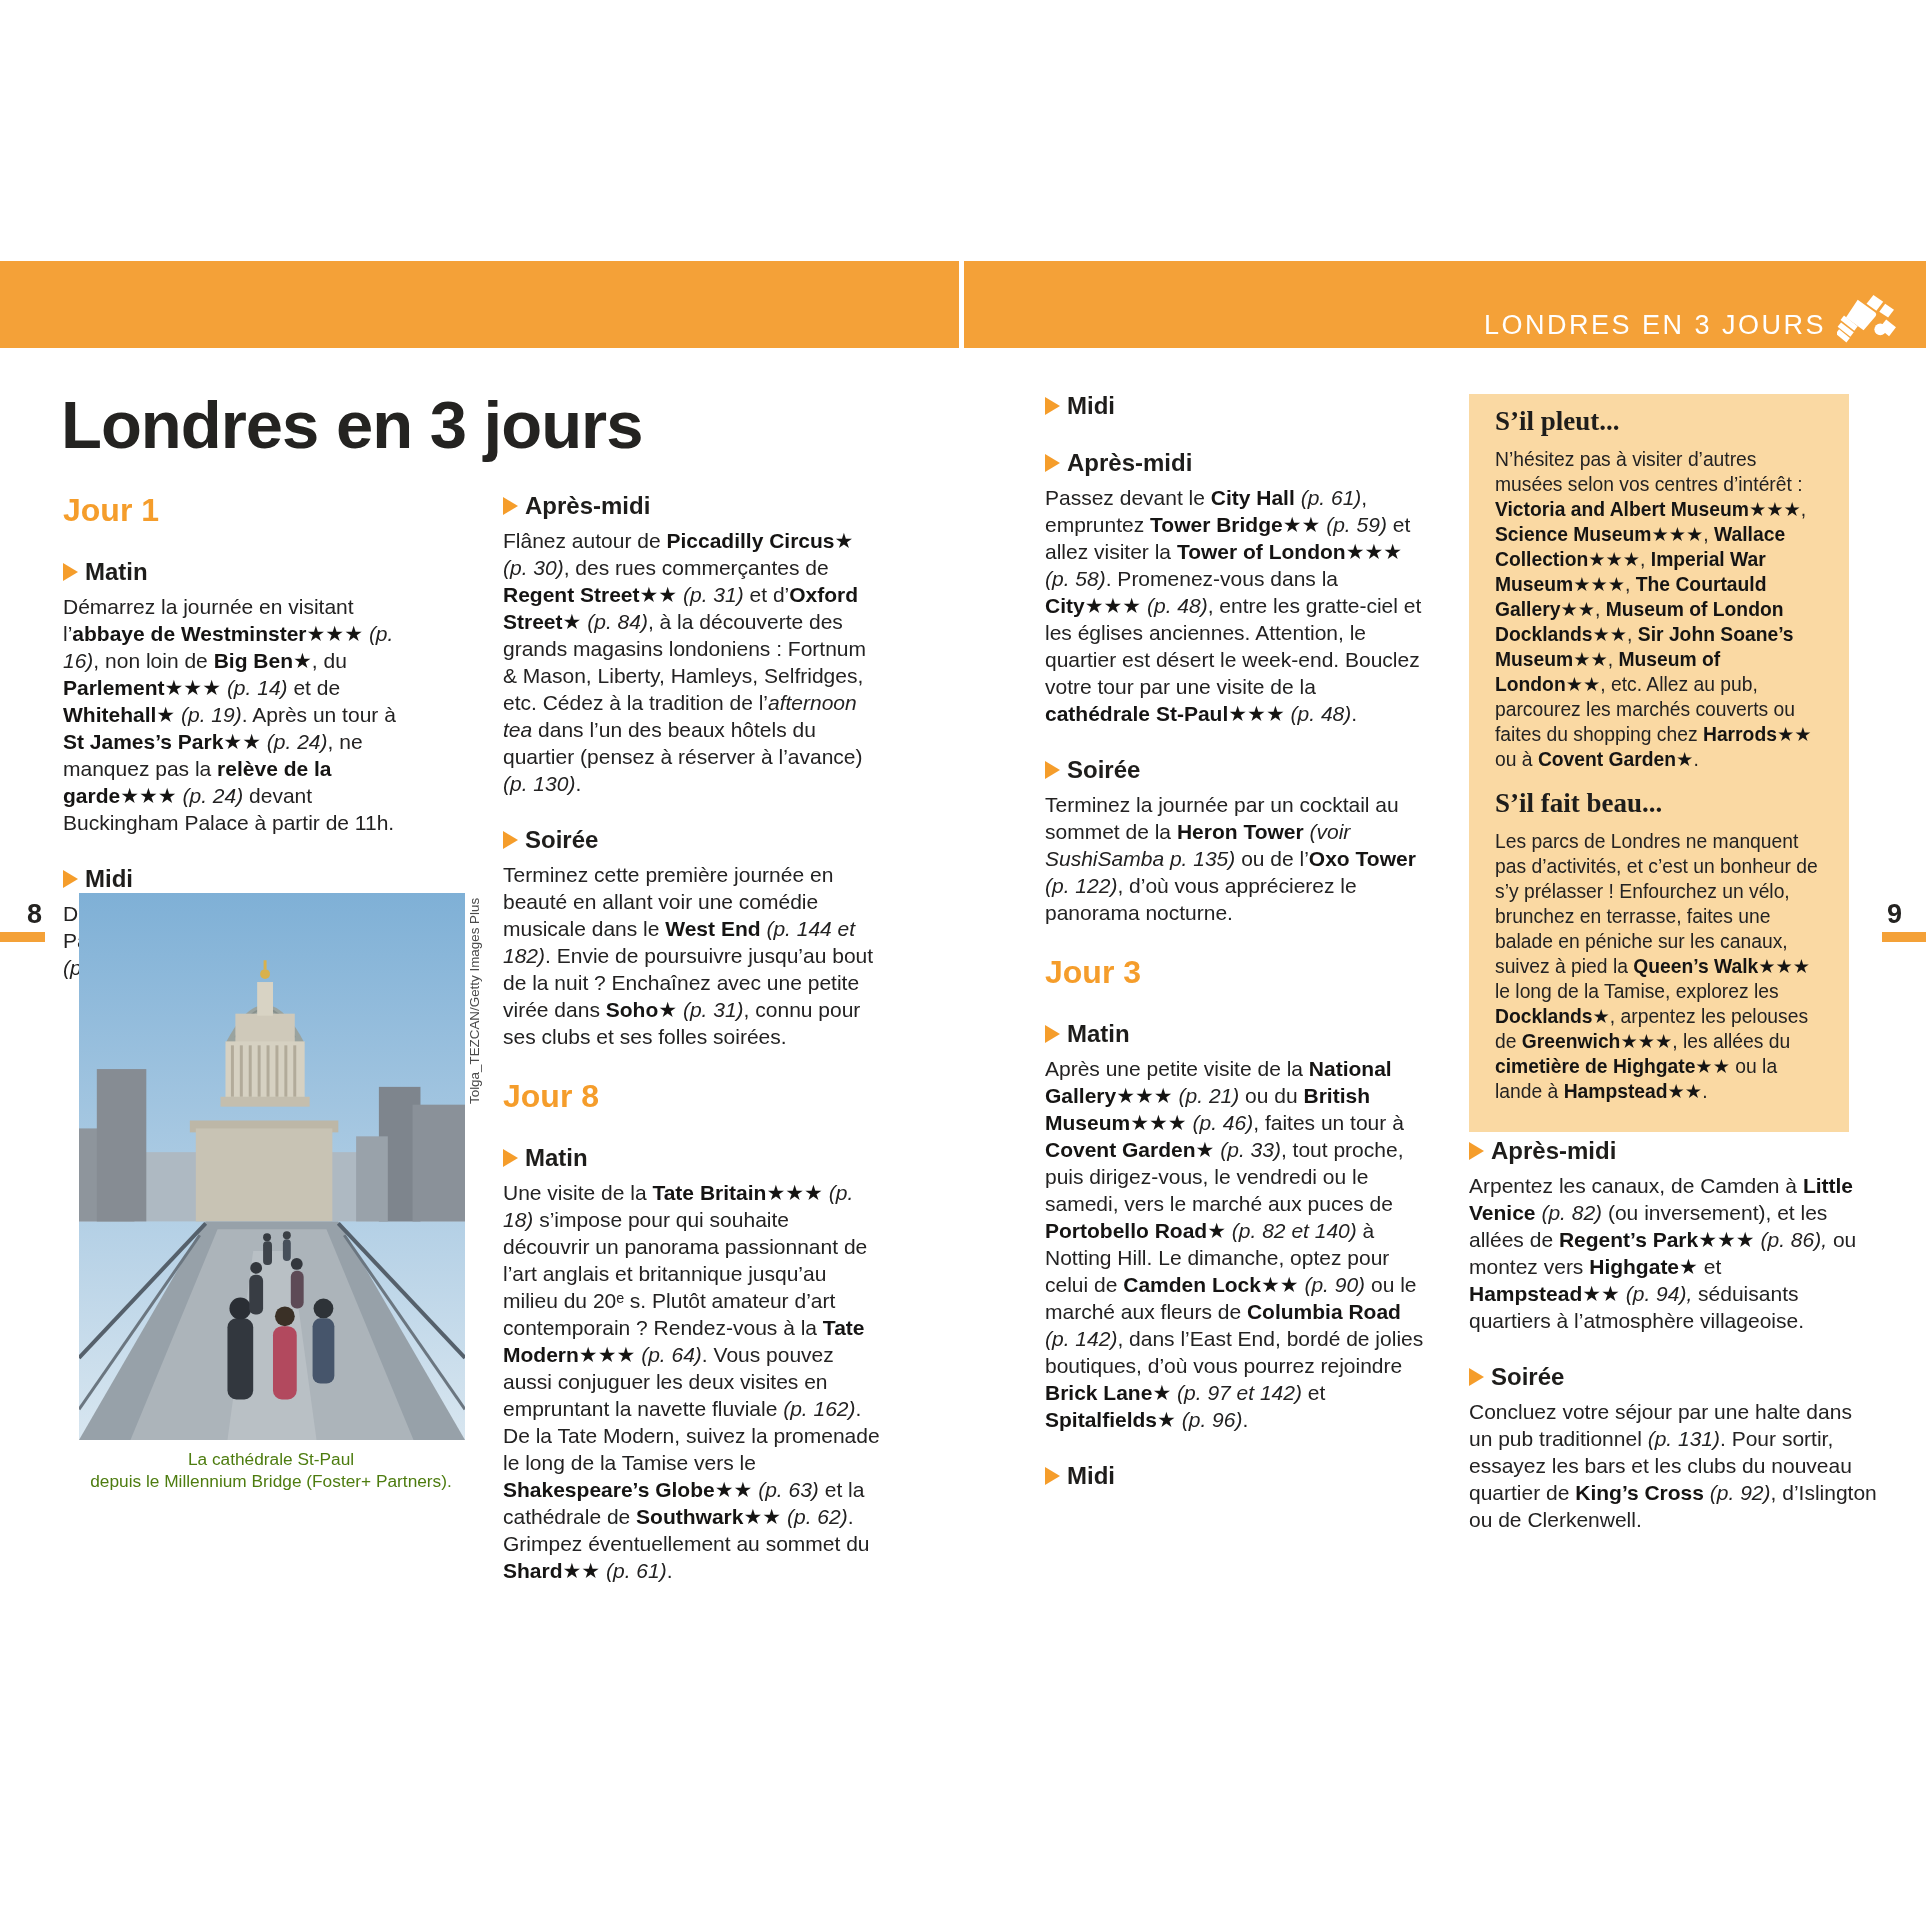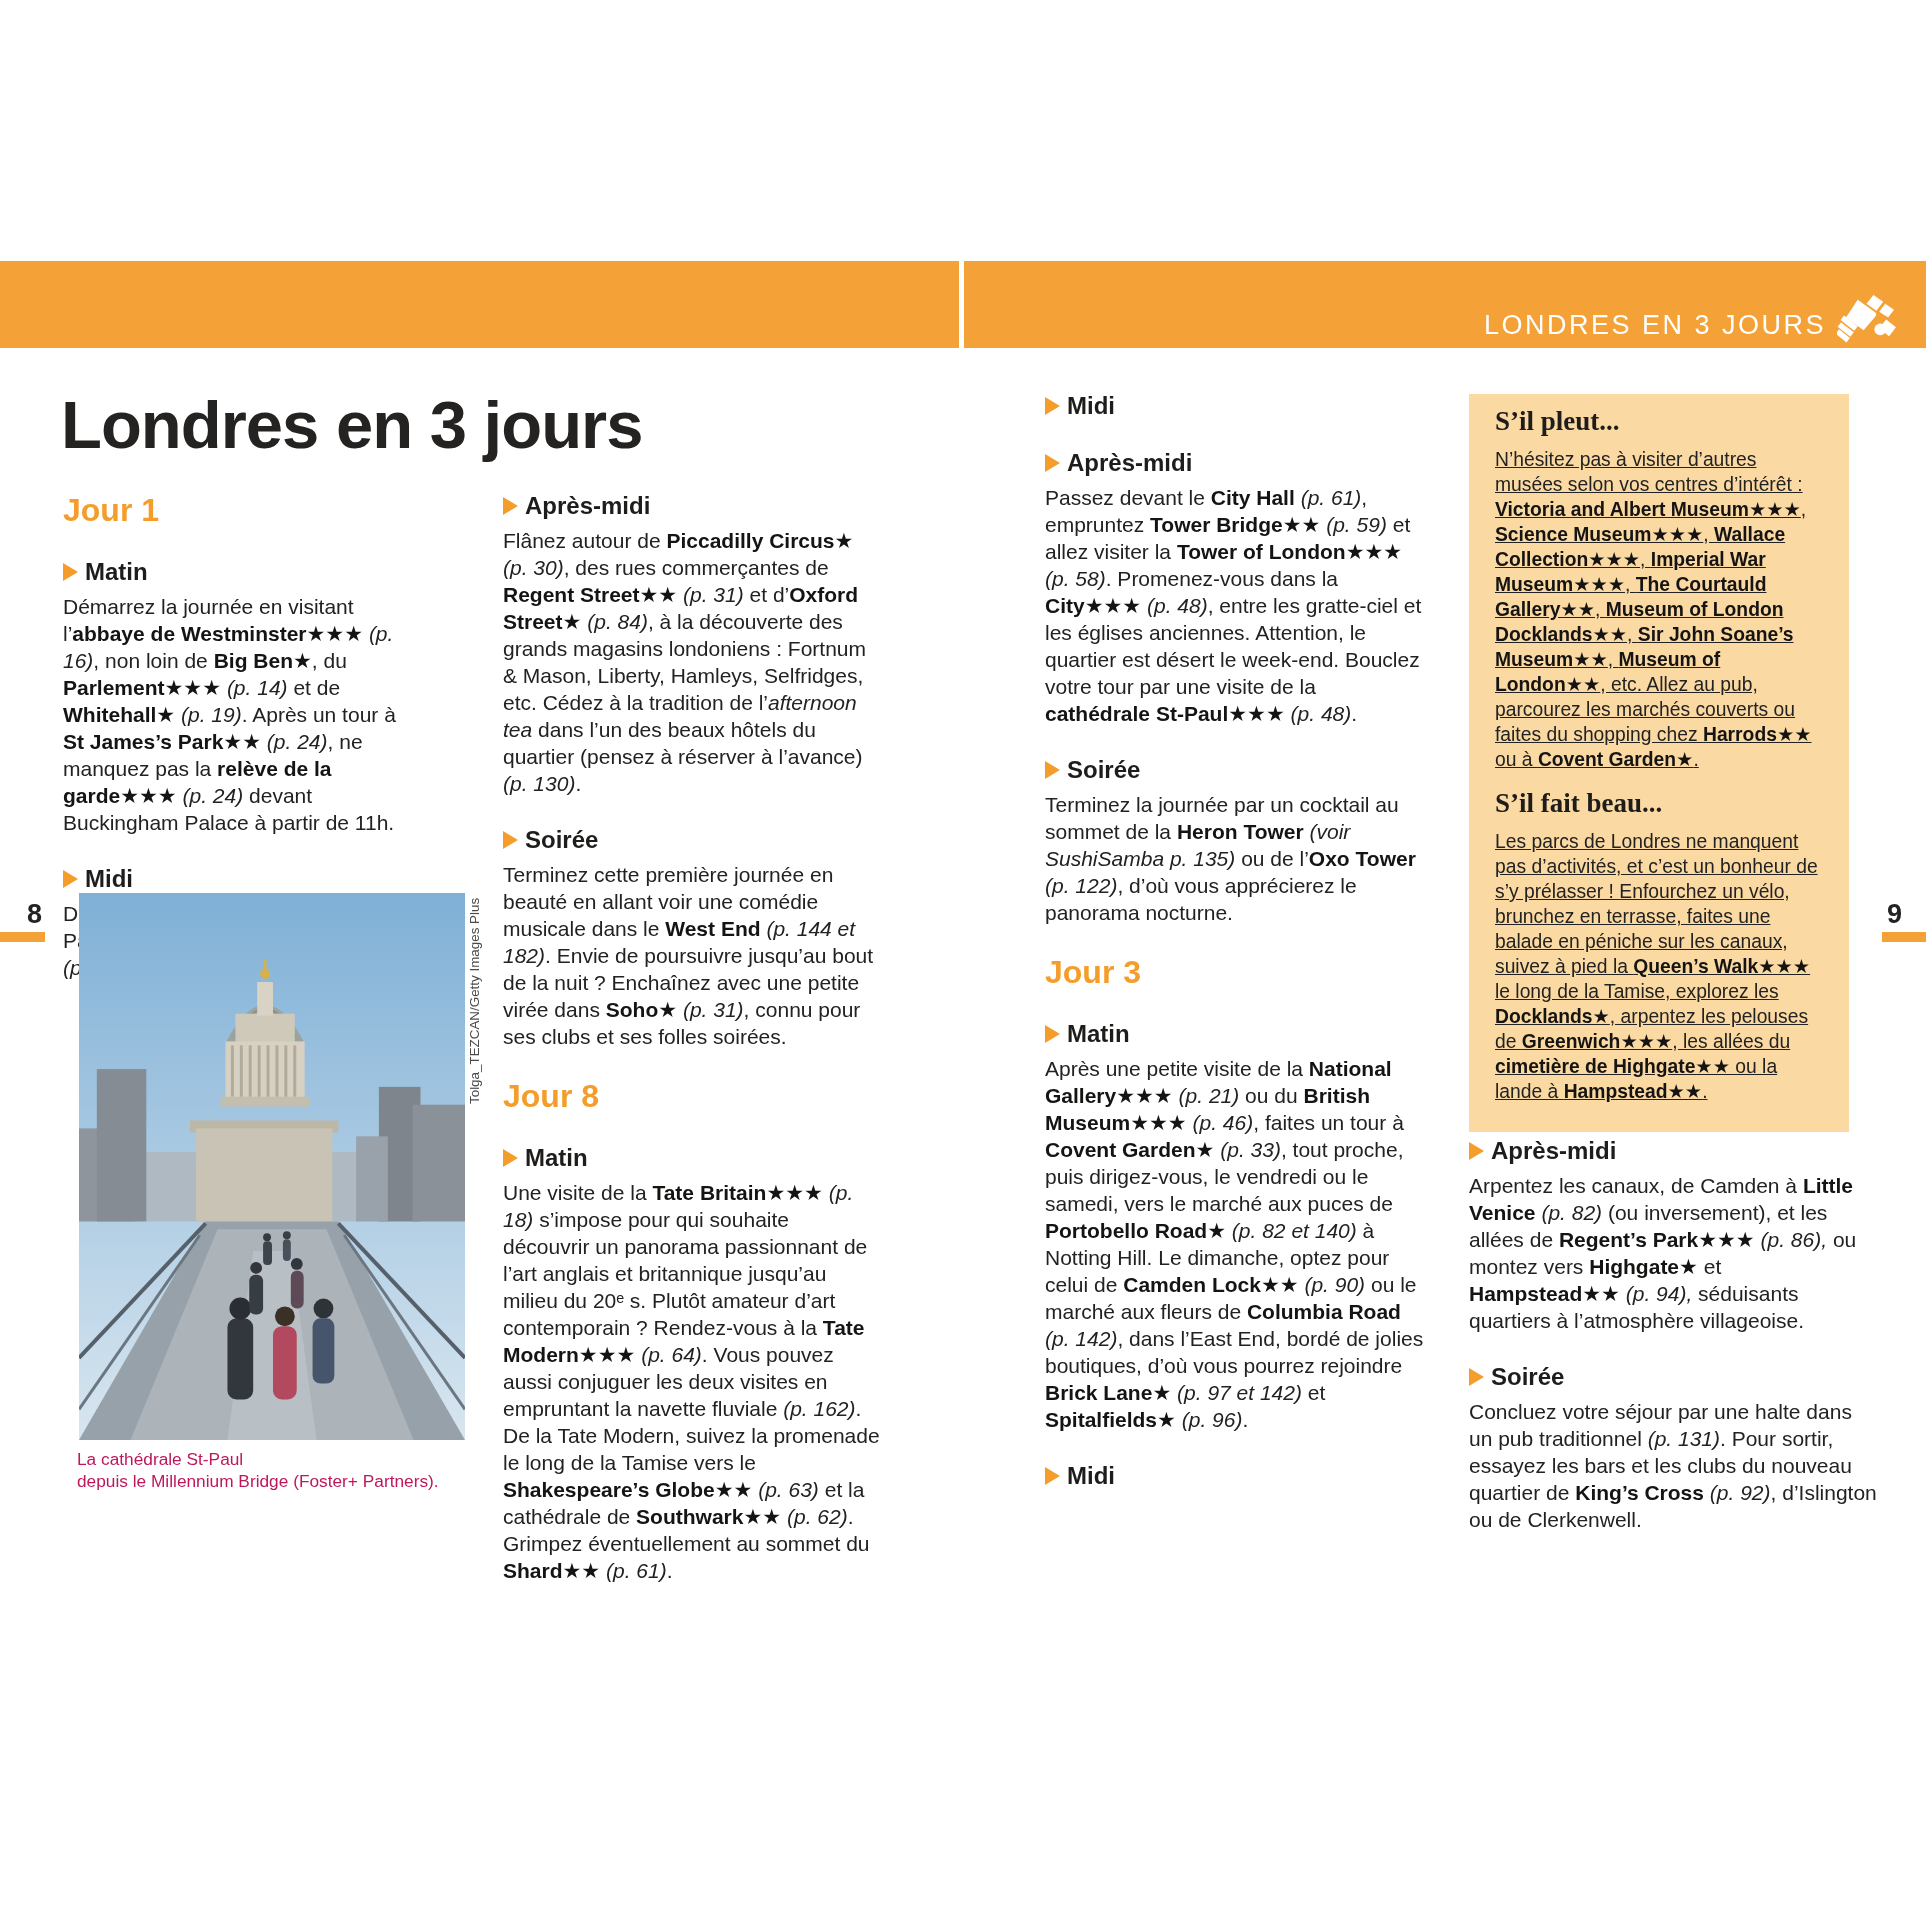--- a/index.html
+++ b/index.html
@@ -21,24 +21,24 @@
   .day-heading{color:#F59D2B;font-size:32px;font-weight:bold;margin:28px 0 12px;}
   .col .day-heading:first-child{margin-top:0;}
   .time-heading{font-size:24px;font-weight:bold;margin:29px 0 7px;color:#1e1d1b;}
   .col .time-heading:first-child{margin-top:0;}
   .tri{display:inline-block;width:0;height:0;border-left:15px solid #F59D2B;border-top:9px solid transparent;border-bottom:9px solid transparent;margin-right:7px;transform:translateY(1px);}
   .para{font-size:21px;line-height:27px;margin:0 0 9px;}
   .para b{color:#151413;}
   .info-box{position:absolute;left:1469px;top:394px;width:380px;background:#FAD9A3;box-sizing:border-box;padding:12px 24px 22px 26px;}
   .box-heading{font-family:"Liberation Serif","DejaVu Serif",serif;font-size:27px;font-weight:bold;margin:16px 0 10px;color:#1e1d1b;}
   .info-box .box-heading:first-child{margin-top:0;}
-  .info-box .para{font-size:19.3px;line-height:25px;margin-bottom:6px;text-decoration:underline;}
+  .info-box .para{font-size:19.3px;line-height:25px;margin-bottom:6px;}
   .photo{position:absolute;left:79px;top:893px;width:386px;height:547px;margin:0;}
   .credit{position:absolute;left:467px;top:894px;height:210px;writing-mode:vertical-rl;transform:rotate(180deg);font-size:13.4px;color:#4a4a4a;white-space:nowrap;}
-  .caption{position:absolute;left:77px;top:1448px;width:388px;text-align:left;font-size:17.3px;line-height:22px;color:#be185d;}
+  .caption{position:absolute;left:77px;top:1448px;width:388px;text-align:center;font-size:17.3px;line-height:22px;color:#4d7c0f;}
   .pageno{position:absolute;top:899px;font-size:27px;font-weight:bold;color:#242321;}
   #pageno-left{left:0;width:42px;text-align:right;}
   #pageno-right{left:1887px;width:42px;text-align:left;}
   .pagebar{position:absolute;top:932px;width:45px;height:10px;background:#F4A138;}
   #pagebar-left{left:0;}
   #pagebar-right{left:1882px;}
 </style>
 </head>
 <body>
 

